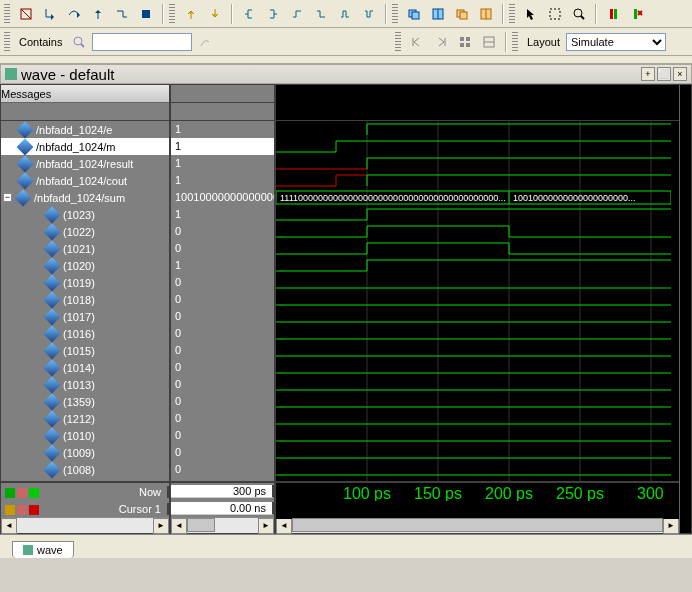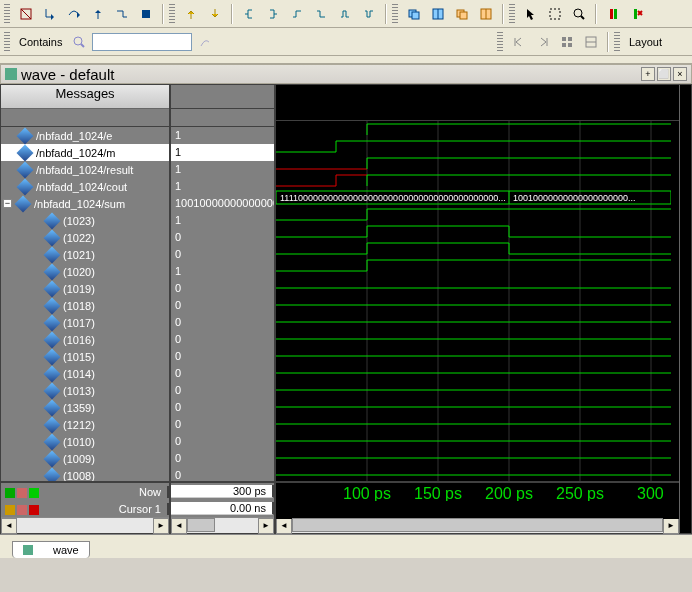--- a/index.html
+++ b/index.html
@@ -23,21 +23,21 @@
   .wave-title-btns { display: flex; gap: 2px; }
   .wave-title-btn { width: 14px; height: 14px; border: 1px solid #888; background: #ece9d8; font-size: 9px; line-height: 12px; text-align: center; cursor: pointer; }
   
   .wave-body { display: flex; height: 450px; background: #808080; border: 1px solid #404040; position: relative; }
   
   .left-col { width: 170px; display: flex; flex-direction: column; border-right: 2px solid #404040; }
   .mid-col { width: 105px; display: flex; flex-direction: column; border-right: 2px solid #404040; }
   .right-col { flex: 1; display: flex; flex-direction: column; position: relative; }
   .far-right { width: 12px; background: #000; border-left: 1px solid #666; }
   
-  .col-header { height: 24px; background: linear-gradient(to bottom, #e8e8e8, #c8c8c8); border-bottom: 1px solid #666; text-align: center; font-size: 13px; line-height: 18px; color: #000; }
+  .col-header { height: 18px; background: linear-gradient(to bottom, #e8e8e8, #c8c8c8); border-bottom: 1px solid #666; font-size: 11px; line-height: 18px; color: #000; }
   .blank-header { height: 18px; background: #808080; border-bottom: 1px solid #404040; }
   
   .signal-list { flex: 1; overflow: hidden; background: #808080; }
   .signal-row { height: 17px; display: flex; align-items: center; font-size: 11px; color: #fff; padding-left: 2px; white-space: nowrap; }
   .signal-row.selected { background: #fff; color: #000; }
   .expander { width: 9px; height: 9px; border: 1px solid #888; background: #fff; color: #000; font-size: 9px; line-height: 7px; text-align: center; margin-right: 2px; display: inline-block; cursor: pointer; }
   .diamond { width: 12px; height: 12px; transform: rotate(45deg); background: linear-gradient(135deg, #6bf 0%, #248 100%); display: inline-block; margin: 0 5px 0 3px; flex-shrink: 0; }
   
   .value-list { flex: 1; overflow: hidden; background: #808080; font-size: 11px; color: #fff; }
   .value-row { height: 17px; line-height: 17px; padding-left: 4px; white-space: nowrap; overflow: hidden; }
@@ -56,21 +56,21 @@
   
   .ruler { position: relative; height: 18px; }
   .ruler-tick { position: absolute; color: #0d0; font-size: 16px; top: 2px; transform: translateX(-50%); }
   
   .scrollbar-row { height: 16px; display: flex; background: #ece9d8; border-top: 1px solid #888; }
   .sb-btn { width: 16px; height: 16px; background: #ece9d8; border: 1px solid #888; font-size: 8px; text-align: center; line-height: 14px; cursor: pointer; }
   .sb-track { flex: 1; background: #e8e8e8; position: relative; }
   .sb-thumb { position: absolute; height: 14px; top: 0; background: #c8c8c8; border: 1px solid #888; }
   
   .tab-footer { height: 24px; background: #ece9d8; border-top: 1px solid #888; display: flex; align-items: flex-end; padding-left: 12px; }
-  .wave-tab { background: #fff; border: 1px solid #888; border-bottom: none; padding: 2px 10px; font-size: 11px; display: flex; align-items: center; gap: 20px; border-radius: 0 0 4px 4px; }
+  .wave-tab { background: #fff; border: 1px solid #888; border-bottom: none; padding: 2px 10px; font-size: 11px; display: flex; align-items: center; gap: 4px; border-radius: 0 0 4px 4px; }
   .tab-icon { width: 10px; height: 10px; background: #5a8; }
 </style>
 </head>
 <body>
 
 <div class="toolbar-row">
   <span class="handle"></span>
   <button class="tb-btn">
       <svg width="14" height="14">
         <rect x="2" y="2" width="10" height="10" fill="none" stroke="#800" stroke-width="1"></rect>
@@ -247,20 +247,23 @@
     </button>
   <button class="tb-btn">
       <svg width="14" height="14">
         <rect x="2" y="2" width="10" height="10" fill="none" stroke="#888"></rect>
         <line x1="2" y1="7" x2="12" y2="7" stroke="#888"></line>
       </svg>
     </button>
   <span class="tb-sep"></span>
   <span class="handle"></span>
   <span class="layout-label">Layout</span>
+  <select class="layout-select">
+    <option>Simulate</option>
+  </select>
   <span style="width:20px"></span>
 </div>
 
 <div class="spacer-row"></div>
 
 <div class="wave-titlebar">
   <span class="wave-title-icon"></span>
   <span class="wave-title-text">wave - default</span>
   <div class="wave-title-btns">
     <span class="wave-title-btn">+</span>

